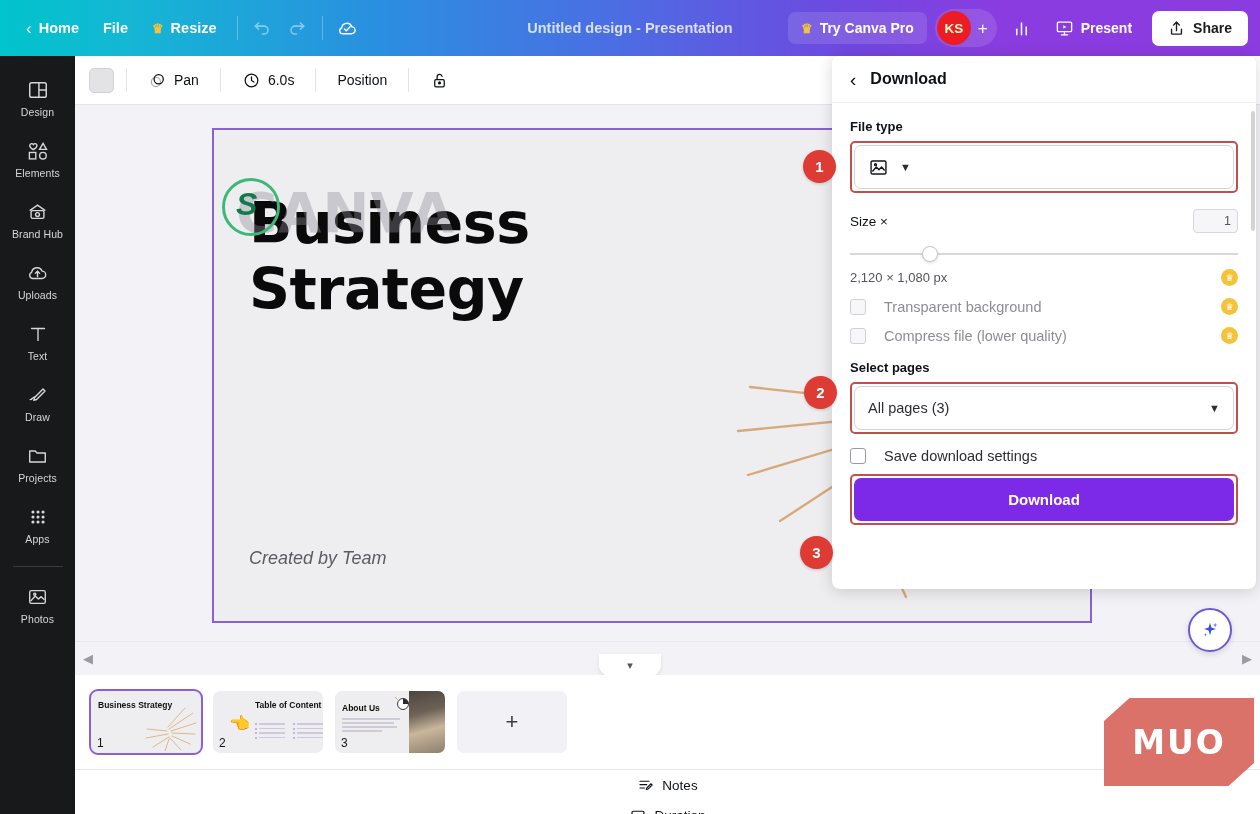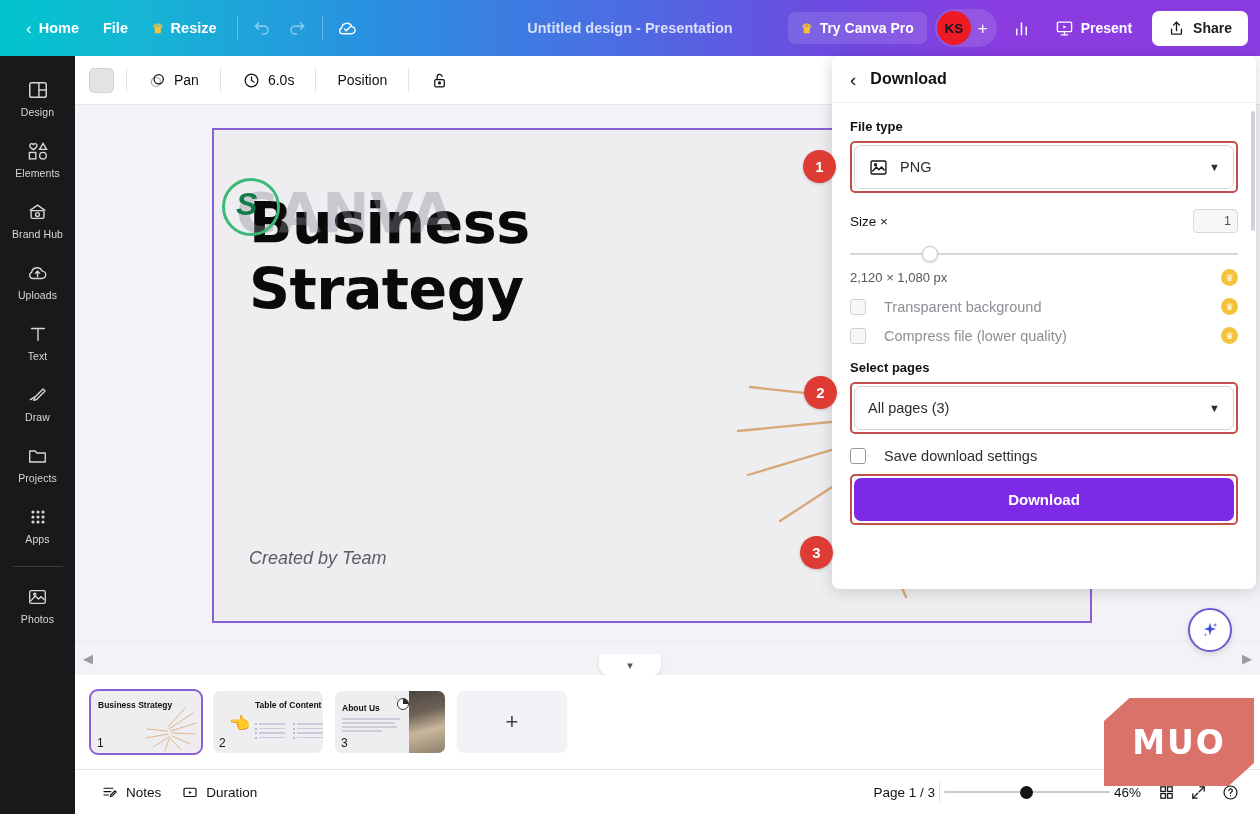--- a/index.html
+++ b/index.html
@@ -42,21 +42,21 @@
     display: flex; align-items: center; gap: 7px;
     padding: 8px 13px; border-radius: 7px; cursor: pointer;
     font-size: 14px; font-weight: bold; color: #fff;
     background: rgba(255,255,255,.12);
   }
   .crown { color: #f5c33b; font-size: 13px; }
   .avatar-wrap { display: flex; align-items: center; background: rgba(255,255,255,.12);
     border-radius: 22px; padding: 2px 9px 2px 2px; margin: 0 4px; cursor: pointer;}
   .avatar {
     width: 34px; height: 34px; border-radius: 50%;
-    background: #ed1c24; color: #0f172a; font-size: 13.5px; font-weight: bold;
+    background: #ed1c24; color: #fef9c3; font-size: 13.5px; font-weight: bold;
     display: flex; align-items: center; justify-content: center;
   }
   .plus-ic { font-size: 17px; color: #fff; margin-left: 7px; line-height: 1; }
   .present-btn {
     display: flex; align-items: center; gap: 7px;
     padding: 8px 12px; border-radius: 7px; cursor: pointer;
     font-size: 14px; font-weight: bold; color: #fff;
   }
   .share-btn {
     display: flex; align-items: center; gap: 8px;
@@ -197,21 +197,21 @@
   .add-page {
     width: 110px; height: 62px; border-radius: 7px; background: #f2f1f5;
     display: flex; align-items: center; justify-content: center;
     font-size: 22px; color: #3d3d46; cursor: pointer; font-weight: 300;
   }
 
   
   .bottombar {
     position: absolute; left: 75px; top: 769px; width: 1185px; height: 45px;
     background: #fff; border-top: 1px solid #e6e6e8;
-    display: flex; align-items: center; padding: 0 16px; z-index: 16;
+    display: flex; align-items: center; padding: 0 16px; z-index: 16; flex-direction: column;
   }
   .bb-btn {
     display: flex; align-items: center; gap: 7px; padding: 6px 10px;
     border-radius: 6px; cursor: pointer; font-size: 13.5px; color: #0d1216;
   }
   .bb-right { margin-left: auto; display: flex; align-items: center; gap: 4px; }
   .page-ind { font-size: 13.5px; color: #0d1216; }
   .bb-sep { width: 1px; height: 22px; background: #e3e3e5; }
   .zoom-slider { position: relative; width: 166px; height: 18px; display: flex; align-items: center; cursor: pointer; }
   .zs-track { width: 100%; height: 2.5px; background: #c9c9cf; border-radius: 2px; }
@@ -710,21 +710,20 @@
     <div class="dl-body">
 
       <div class="fld-label">File type</div>
       <div class="hl-red">
         <div class="select-box">
           <svg width="21" height="21" viewBox="0 0 24 24" fill="none" stroke="#16161a" stroke-width="1.6" stroke-linejoin="round">
             <rect x="3.5" y="4.5" width="17" height="15" rx="1.5"></rect>
             <polyline points="5 16.5 9.5 11.5 12.5 14.5 15.5 11.5 19 15.5"></polyline>
               <circle cx="8.6" cy="8.8" r="1.1"></circle>
           </svg>
-          <span class="select-val">PNG</span>
           <span class="chev-dn">▼</span>
         </div>
       </div>
 
       <div class="size-row">
         <span class="size-lbl">Size ×</span>
         <div class="size-input">1</div>
       </div>
       <div class="slider-row">
         <div class="sl-track"></div>

